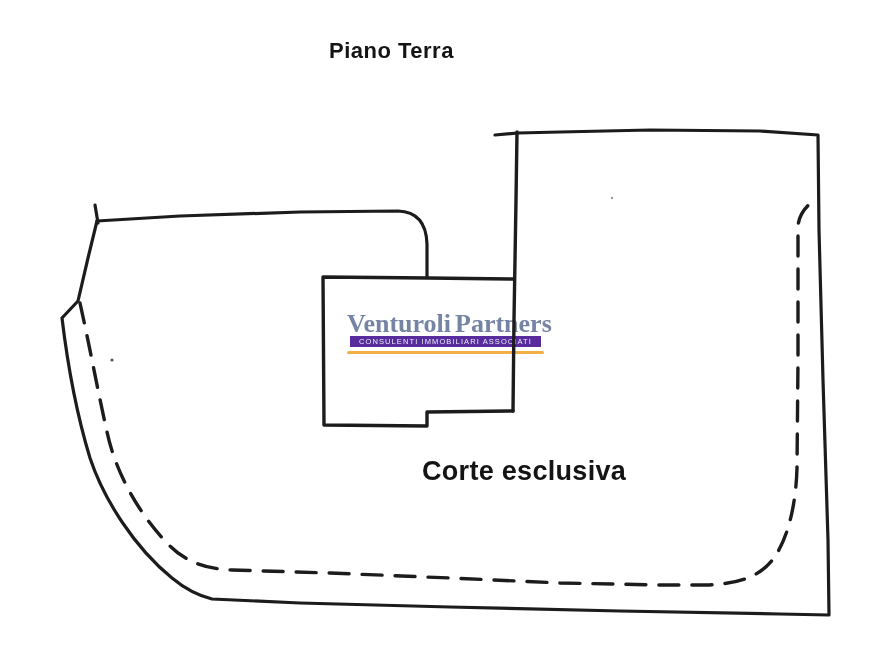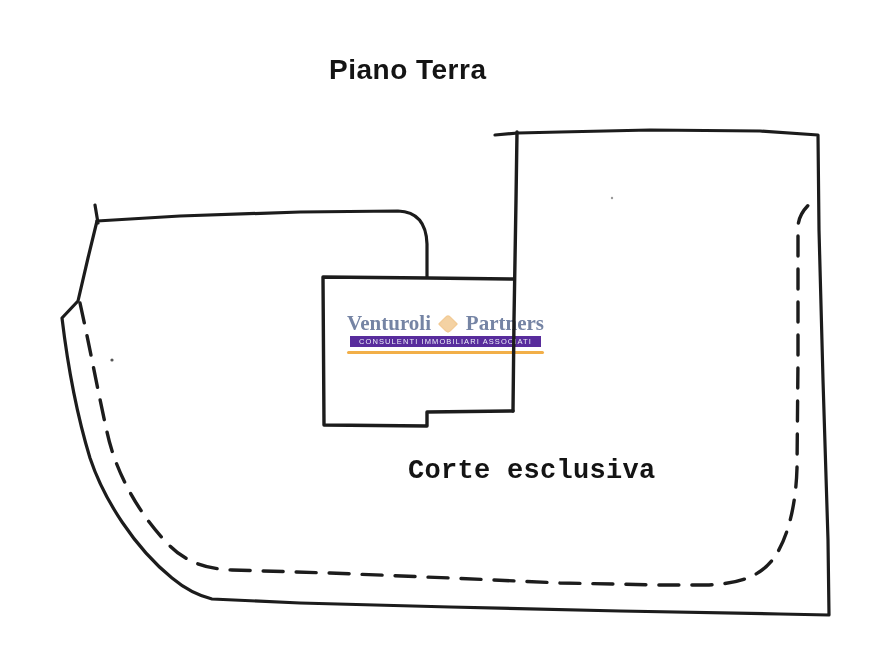--- a/index.html
+++ b/index.html
@@ -14,30 +14,29 @@
   .plan-label {
     position: absolute;
     font-weight: 700;
     color: #141414;
     font-family: "Liberation Sans", sans-serif;
     white-space: nowrap;
     z-index: 3;
   }
   #page-title {
     left: 329px;
-    top: 54px;
-    font-size: 28px;
+    top: 38px;
+    font-size: 22px;
     letter-spacing: 0.5px;
   }
   #courtyard-label {
-    left: 408px;
+    left: 422px;
     top: 456px;
     font-size: 27px;
     letter-spacing: 0.3px;
-    font-family: Liberation Mono, monospace;
   }
   #plan-svg {
     position: absolute;
     left: 0; top: 0;
     z-index: 2;
     pointer-events: none;
   }
   
   #watermark {
     position: absolute;
@@ -47,21 +46,21 @@
     z-index: 1;
     opacity: 0.93;
   }
   #watermark .wm-name-row {
     display: flex;
     align-items: center;
     justify-content: space-between;
     height: 23px;
     font-family: "Liberation Serif", serif;
     font-weight: 700;
-    font-size: 21px;
+    font-size: 26px;
     color: #6b7b9e;
     filter: blur(0.3px);
   }
   #watermark .wm-flower {
     width: 14px;
     height: 14px;
     margin: 0 2px;
     background: #f4cf9d;
     border-radius: 4px 1px 4px 1px;
     transform: rotate(45deg);

